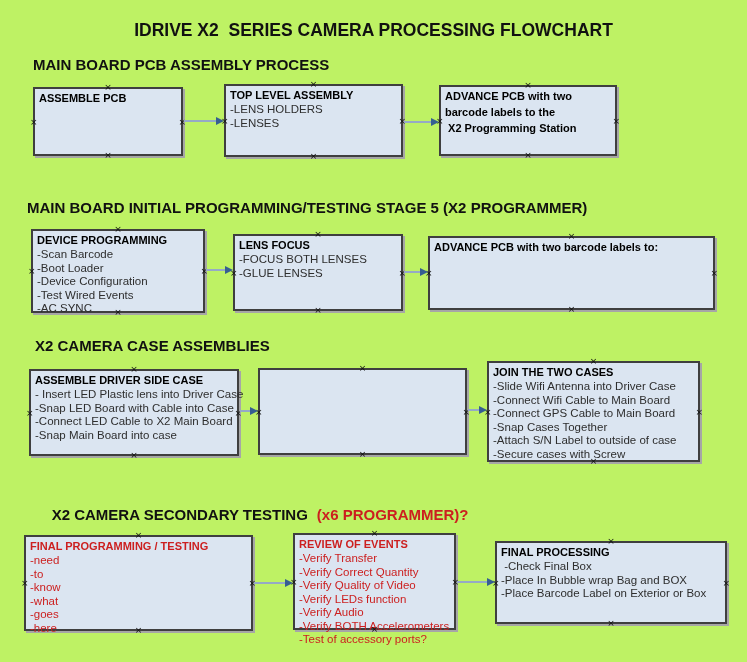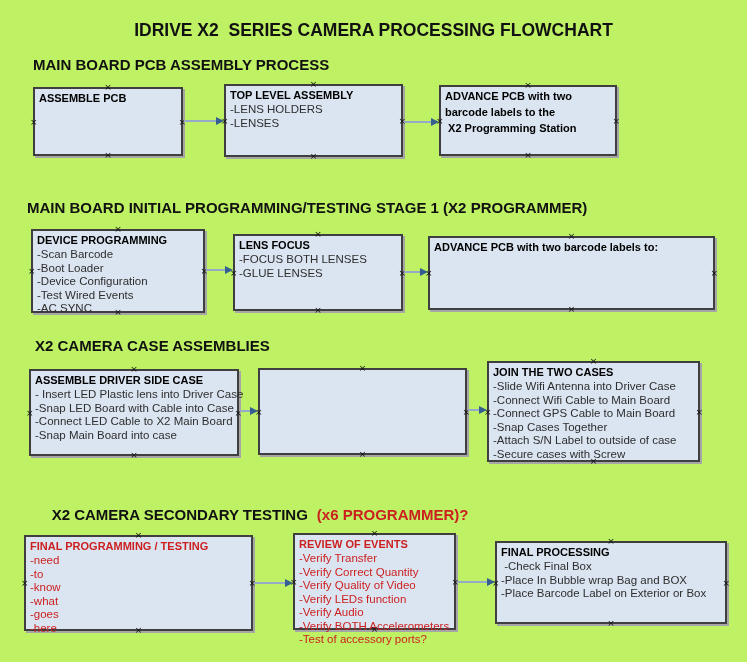--- a/index.html
+++ b/index.html
@@ -77,21 +77,21 @@
 
   <div class="arrow" style="left:184px;top:116px;width:40px;">
     <span class="a-line"></span>
     <span class="a-head"></span>
   </div>
   <div class="arrow" style="left:404px;top:117px;width:35px;">
     <span class="a-line"></span>
     <span class="a-head"></span>
   </div>
 
-  <div class="section-heading" style="left:27px;top:199px;">MAIN BOARD INITIAL PROGRAMMING/TESTING STAGE 1 (X2 PROGRAMMER)</div>
+  <div class="section-heading" style="left:27px;top:199px;">MAIN BOARD INITIAL PROGRAMMING/TESTING STAGE 5 (X2 PROGRAMMER)</div>
 
   <div class="fbox" style="left:31px;top:229px;width:174px;height:84px;">
     <div class="box-title">DEVICE PROGRAMMING</div>
     <div class="box-body">-Scan Barcode
 -Boot Loader
 -Device Configuration
 -Test Wired Events
 -AC SYNC</div>
   <span class="xmark xmark-t">×</span>
       <span class="xmark xmark-b">×</span>

